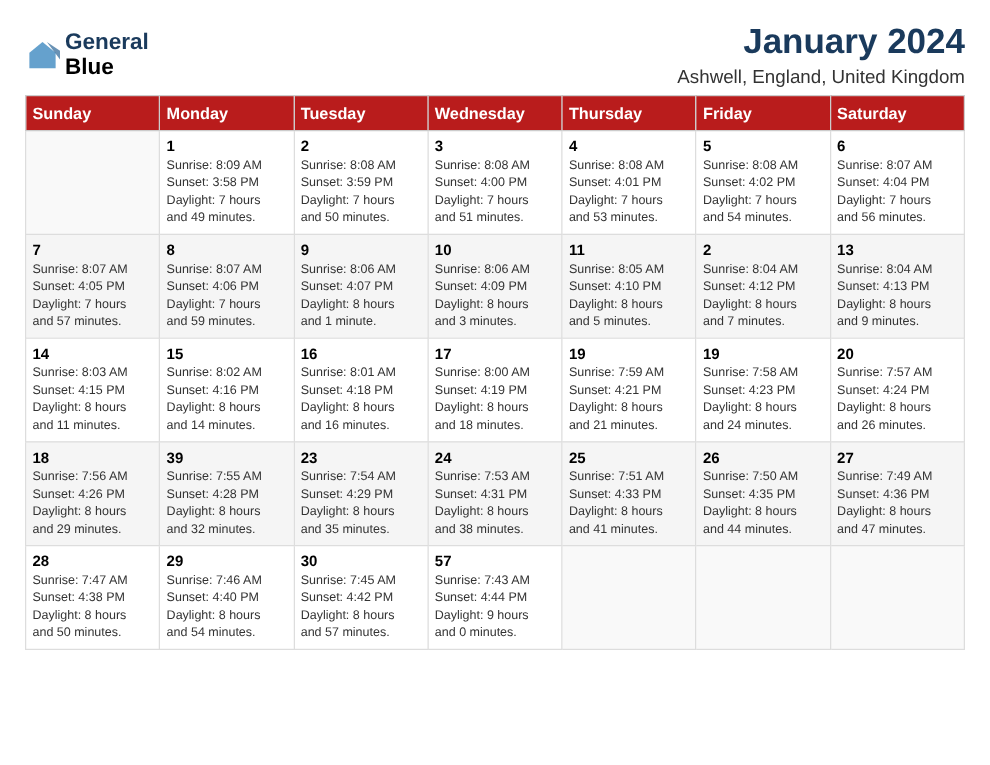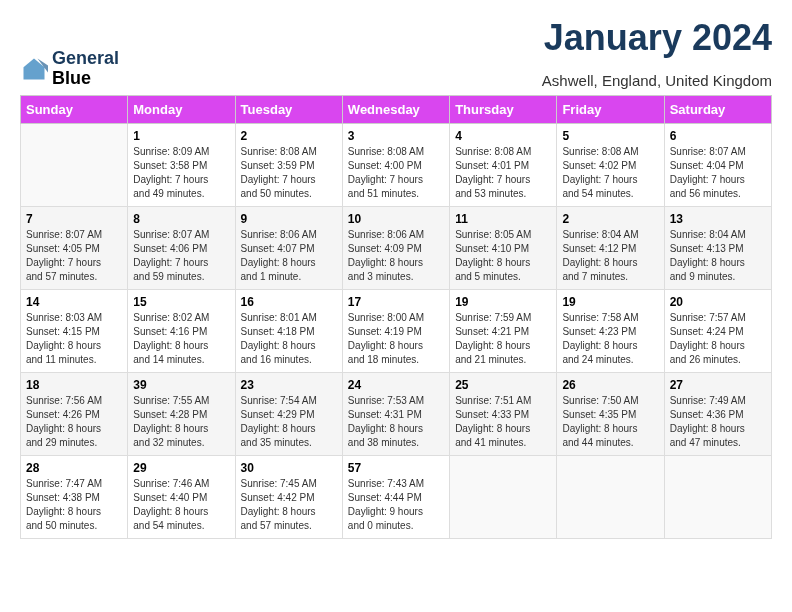--- a/index.html
+++ b/index.html
@@ -9,21 +9,21 @@
       width: 792px;
       height: 612px;
       overflow: hidden;
     }
     .container {
       width: 792px;
       padding: 18px 20px 10px 20px;
     }
     .header-top {
       display: flex;
-      align-items: flex-end;
+      align-items: center;
       justify-content: space-between;
       margin-bottom: 6px;
     }
     .logo {
       display: flex;
       align-items: center;
       gap: 4px;
     }
     .logo-text {
       font-size: 18px;
@@ -32,37 +32,37 @@
       line-height: 1.1;
     }
     .logo-icon {
       width: 28px;
       height: 28px;
     }
     .title-block {
       text-align: right;
     }
     .main-title {
-      font-size: 36px;
+      font-size: 28px;
       font-weight: bold;
       color: #1a3a5c;
       line-height: 1.1;
     }
     .subtitle {
       font-size: 15px;
       color: #333;
-      margin-top: 14px;
+      margin-top: 4px;
     }
     table {
       width: 100%;
       border-collapse: collapse;
       font-size: 10.5px;
     }
     thead tr {
-      background: #d946ef;
+      background: #b91c1c;
       color: #fff;
     }
     thead th {
       padding: 6px 5px;
       text-align: left;
       font-size: 13px;
       font-weight: bold;
       border: 1px solid #ccc;
     }
     tbody tr {

